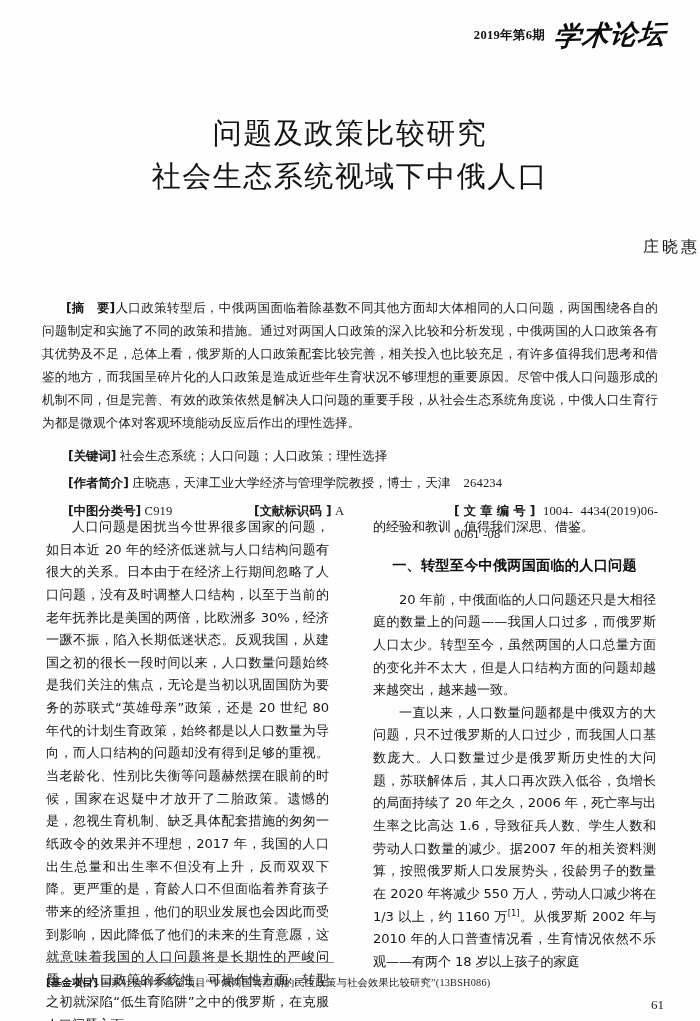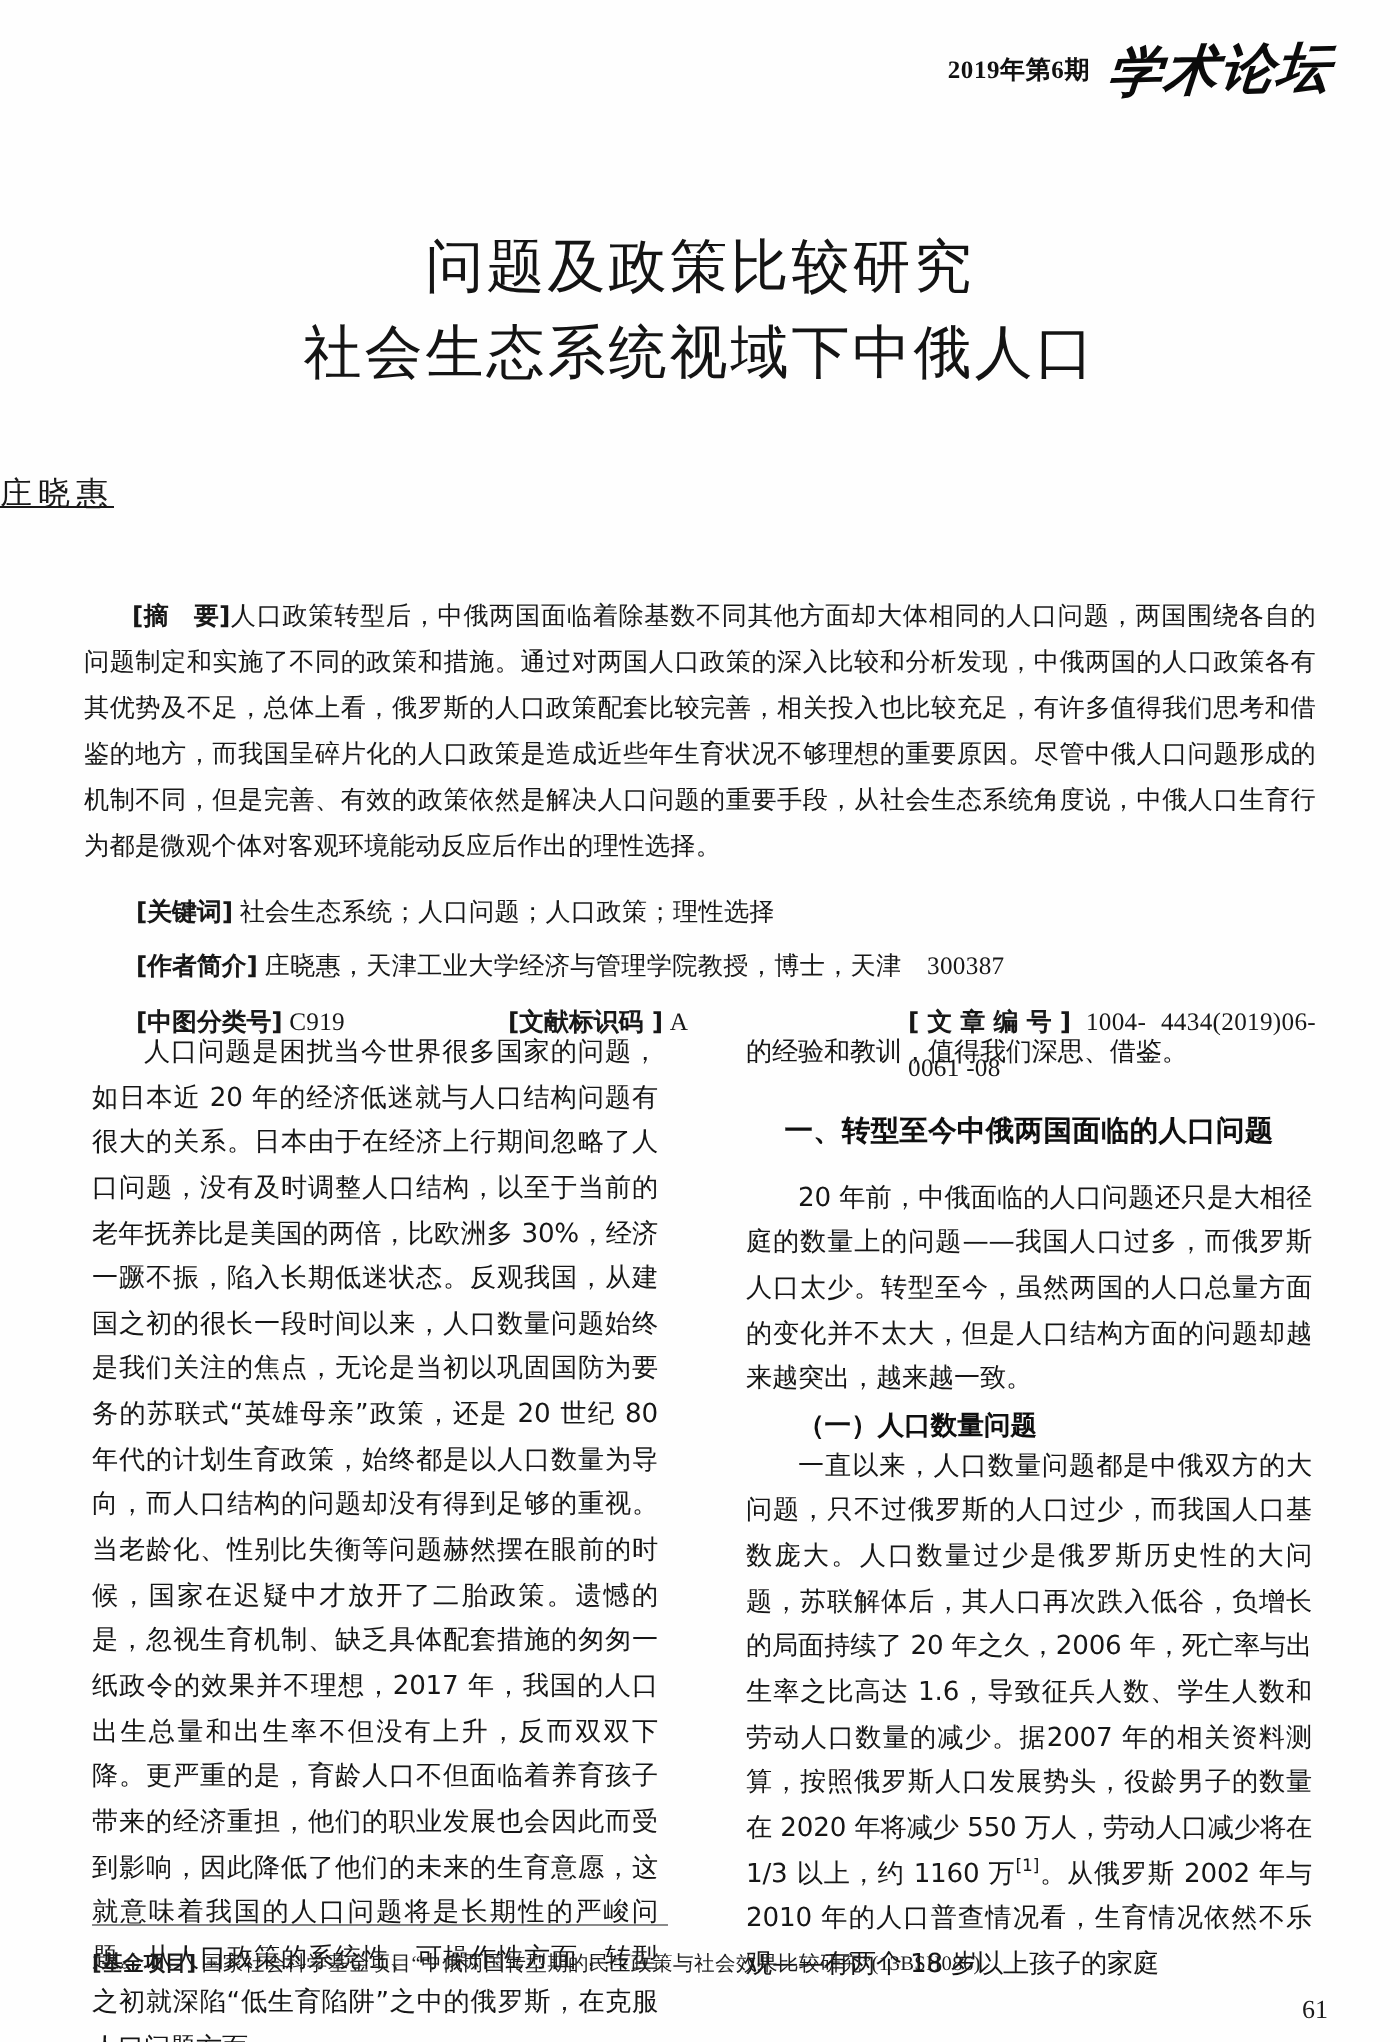--- a/index.html
+++ b/index.html
@@ -65,26 +65,25 @@
     font-weight: normal;
     letter-spacing: 1.5px;
     line-height: 1.48;
     color: #141414;
   }
   .author {
     position: absolute;
     top: 237px;
     left: 0;
     width: 700px;
-    text-align: left;
+    text-align: right;
     font-family: "Liberation Serif", serif;
     font-size: 16px;
     letter-spacing: 3px;
     color: #1a1a1a;
-    text-decoration: underline;
   }
 
   
   .meta {
     position: absolute;
     top: 297px;
     left: 42px;
     width: 616px;
   }
   .kai {
@@ -221,21 +220,21 @@
       <span class="tag">[摘　要]</span><span>人口政策转型后，中俄两国面临着除基数不同其他方面却大体相同的人口问题，两国围绕各自的问题制定和实施了不同的政策和措施。通过对两国人口政策的深入比较和分析发现，中俄两国的人口政策各有其优势及不足，总体上看，俄罗斯的人口政策配套比较完善，相关投入也比较充足，有许多值得我们思考和借鉴的地方，而我国呈碎片化的人口政策是造成近些年生育状况不够理想的重要原因。尽管中俄人口问题形成的机制不同，但是完善、有效的政策依然是解决人口问题的重要手段，从社会生态系统角度说，中俄人口生育行为都是微观个体对客观环境能动反应后作出的理性选择。</span>
     </div>
 
     <div class="kai meta-line keywords">
       <span class="tag">[关键词]</span>
       <span>社会生态系统；人口问题；人口政策；理性选择</span>
     </div>
 
     <div class="kai meta-line">
       <span class="tag">[作者简介]</span>
-      <span>庄晓惠，天津工业大学经济与管理学院教授，博士，天津　300387</span>
+      <span>庄晓惠，天津工业大学经济与管理学院教授，博士，天津　264234</span>
     </div>
 
     <div class="kai classline">
       <span class="seg-1">
         <span class="tag">[中图分类号]</span>
         <span>C919</span>
       </span>
       <span class="seg-2">
         <span class="tag">[文献标识码 ]</span>
         <span>A</span>
@@ -251,21 +250,20 @@
   <div class="columns">
 
     <div class="col">
       <p class="body-p">人口问题是困扰当今世界很多国家的问题，如日本近 20 年的经济低迷就与人口结构问题有很大的关系。日本由于在经济上行期间忽略了人口问题，没有及时调整人口结构，以至于当前的老年抚养比是美国的两倍，比欧洲多 30%，经济一蹶不振，陷入长期低迷状态。反观我国，从建国之初的很长一段时间以来，人口数量问题始终是我们关注的焦点，无论是当初以巩固国防为要务的苏联式“英雄母亲”政策，还是 20 世纪 80 年代的计划生育政策，始终都是以人口数量为导向，而人口结构的问题却没有得到足够的重视。当老龄化、性别比失衡等问题赫然摆在眼前的时候，国家在迟疑中才放开了二胎政策。遗憾的是，忽视生育机制、缺乏具体配套措施的匆匆一纸政令的效果并不理想，2017 年，我国的人口出生总量和出生率不但没有上升，反而双双下降。更严重的是，育龄人口不但面临着养育孩子带来的经济重担，他们的职业发展也会因此而受到影响，因此降低了他们的未来的生育意愿，这就意味着我国的人口问题将是长期性的严峻问题。从人口政策的系统性、可操作性方面，转型之初就深陷“低生育陷阱”之中的俄罗斯，在克服人口问题方面</p>
     </div>
 
     <div class="col">
       <p class="body-p cont">的经验和教训，值得我们深思、借鉴。</p>
       <div class="h1-sec">一、转型至今中俄两国面临的人口问题</div>
       <p class="body-p">20 年前，中俄面临的人口问题还只是大相径庭的数量上的问题——我国人口过多，而俄罗斯人口太少。转型至今，虽然两国的人口总量方面的变化并不太大，但是人口结构方面的问题却越来越突出，越来越一致。</p>
-      <div class="h2-sec">（一）人口数量问题</div>
       <p class="body-p"><span>一直以来，人口数量问题都是中俄双方的大问题，只不过俄罗斯的人口过少，而我国人口基数庞大。人口数量过少是俄罗斯历史性的大问题，苏联解体后，其人口再次跌入低谷，负增长的局面持续了 20 年之久，2006 年，死亡率与出生率之比高达 1.6，导致征兵人数、学生人数和劳动人口数量的减少。据2007 年的相关资料测算，按照俄罗斯人口发展势头，役龄男子的数量在 2020 年将减少 550 万人，劳动人口减少将在 1/3 以上，约 1160 万</span><sup class="cite">[1]</sup><span>。从俄罗斯 2002 年与 2010 年的人口普查情况看，生育情况依然不乐观——有两个 18 岁以上孩子的家庭</span></p>
     </div>
 
   </div>
 
   <div class="fn-rule"></div>
 
   <div class="footnote">
     <span class="tag">[基金项目]</span>
     <span>国家社会科学基金项目“中俄两国转型期的民生政策与社会效果比较研究”(13BSH086)</span>

